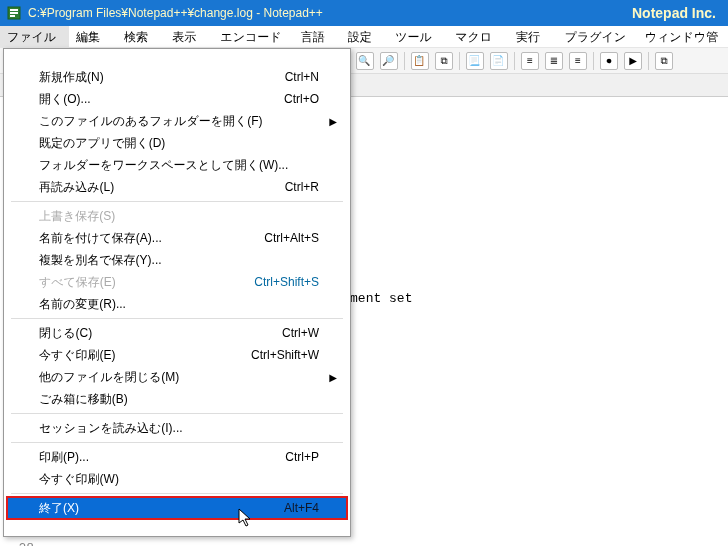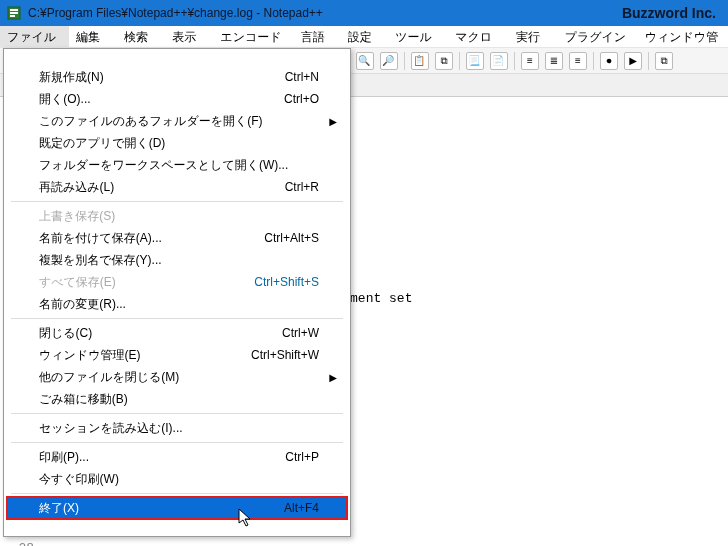--- a/index.html
+++ b/index.html
@@ -1,20 +1,20 @@
 <!DOCTYPE html>
 <html><head>
 <meta charset="utf-8">
 <style>
   * { margin: 0; padding: 0; box-sizing: border-box; }
   html, body { width: 728px; height: 546px; font-family: "Meiryo", "Segoe UI", sans-serif; font-size: 12px; overflow: hidden; background: #fff; }
   .window { width: 100%; height: 100%; display: flex; flex-direction: column; }
 
   
-  .title-bar { height: 26px; background: #1976D2; color: #0f172a; display: flex; align-items: center; padding: 0 6px; }
+  .title-bar { height: 26px; background: #1976D2; color: #fef9c3; display: flex; align-items: center; padding: 0 6px; }
   .title-bar .app-icon { width: 16px; height: 16px; margin-right: 6px; display: inline-flex; align-items: center; justify-content: center; }
   .title-bar .title-text { font-size: 12px; flex: 1; }
   .title-bar .brand { font-weight: bold; font-size: 14px; padding-right: 6px; }
 
   
   .menu-bar { height: 22px; background: #fff; border-bottom: 1px solid #e6e6e6; display: flex; align-items: stretch; }
   .menu-bar .menu-item { padding: 3px 7px; font-size: 12px; cursor: default; color: #000; }
   .menu-bar .menu-item.active { background: #e4e4e4; }
 
   
@@ -53,21 +53,21 @@
   <div class="title-bar">
     <span class="app-icon">
       <svg width="14" height="14" viewBox="0 0 14 14">
           <rect x="1" y="1" width="12" height="12" fill="#2E7D32" stroke="#1B5E20"></rect>
           <rect x="3" y="3" width="8" height="2" fill="#fff"></rect>
           <rect x="3" y="6" width="8" height="2" fill="#fff"></rect>
           <rect x="3" y="9" width="5" height="2" fill="#fff"></rect>
         </svg>
     </span>
     <span class="title-text">C:¥Program Files¥Notepad++¥change.log - Notepad++</span>
-    <span class="brand">Buzzword Inc.</span>
+    <span class="brand">Notepad Inc.</span>
   </div>
 
   <div class="menu-bar" id="menu-bar">
       <div class="menu-item active">ファイル(F)</div>
       <div class="menu-item">編集(E)</div>
       <div class="menu-item">検索(S)</div>
       <div class="menu-item">表示(V)</div>
       <div class="menu-item">エンコード(N)</div>
       <div class="menu-item">言語(L)</div>
       <div class="menu-item">設定(T)</div>
@@ -164,21 +164,21 @@
     </div>
     <div class="dd-item">
       <span class="dd-label">名前の変更(R)...</span>
     </div>
     <div class="dd-sep"></div>
     <div class="dd-item">
       <span class="dd-label">閉じる(C)</span>
       <span class="dd-shortcut">Ctrl+W</span>
     </div>
     <div class="dd-item">
-      <span class="dd-label">ウィンドウ管理(E)</span>
+      <span class="dd-label">今すぐ印刷(E)</span>
       <span class="dd-shortcut">Ctrl+Shift+W</span>
     </div>
     <div class="dd-item">
       <span class="dd-label">他のファイルを閉じる(M)</span>
       <span class="chev">▶</span>
     </div>
     <div class="dd-item">
       <span class="dd-label">ごみ箱に移動(B)</span>
     </div>
     <div class="dd-sep"></div>

